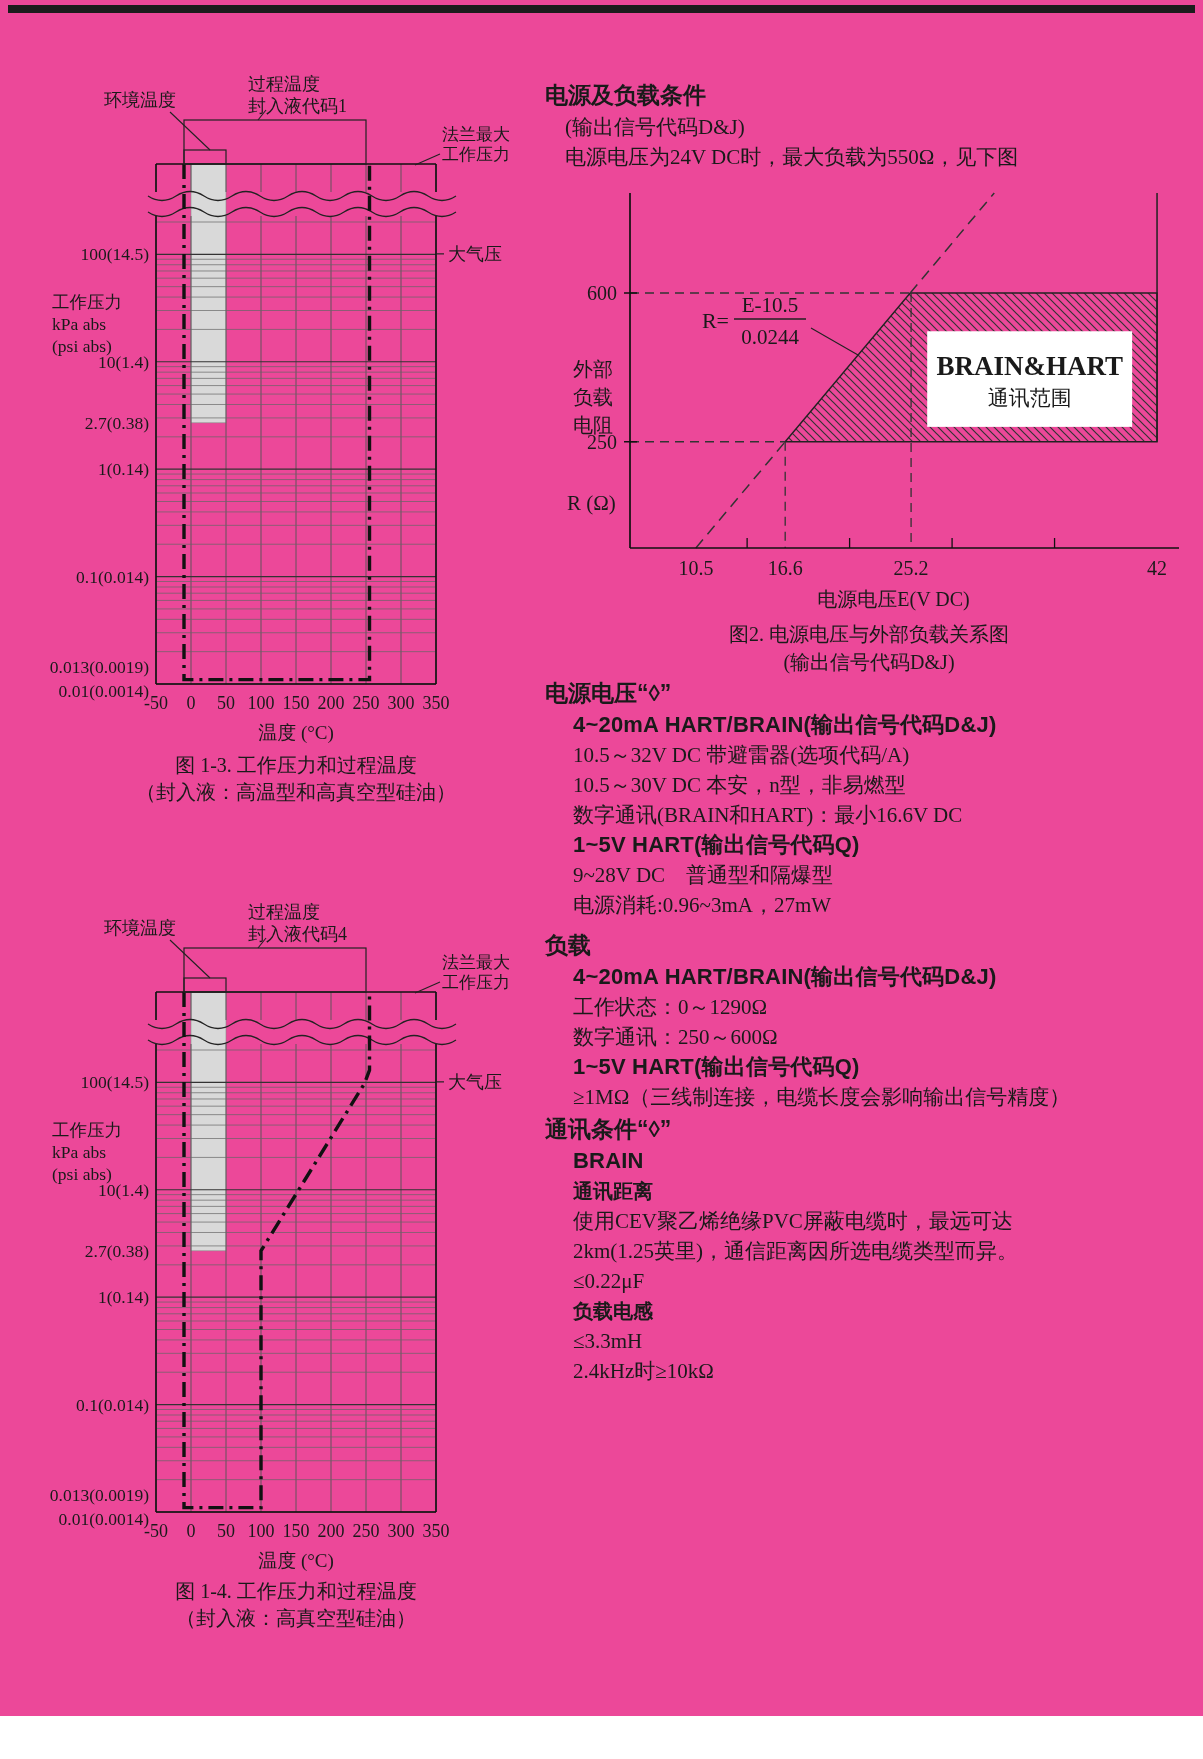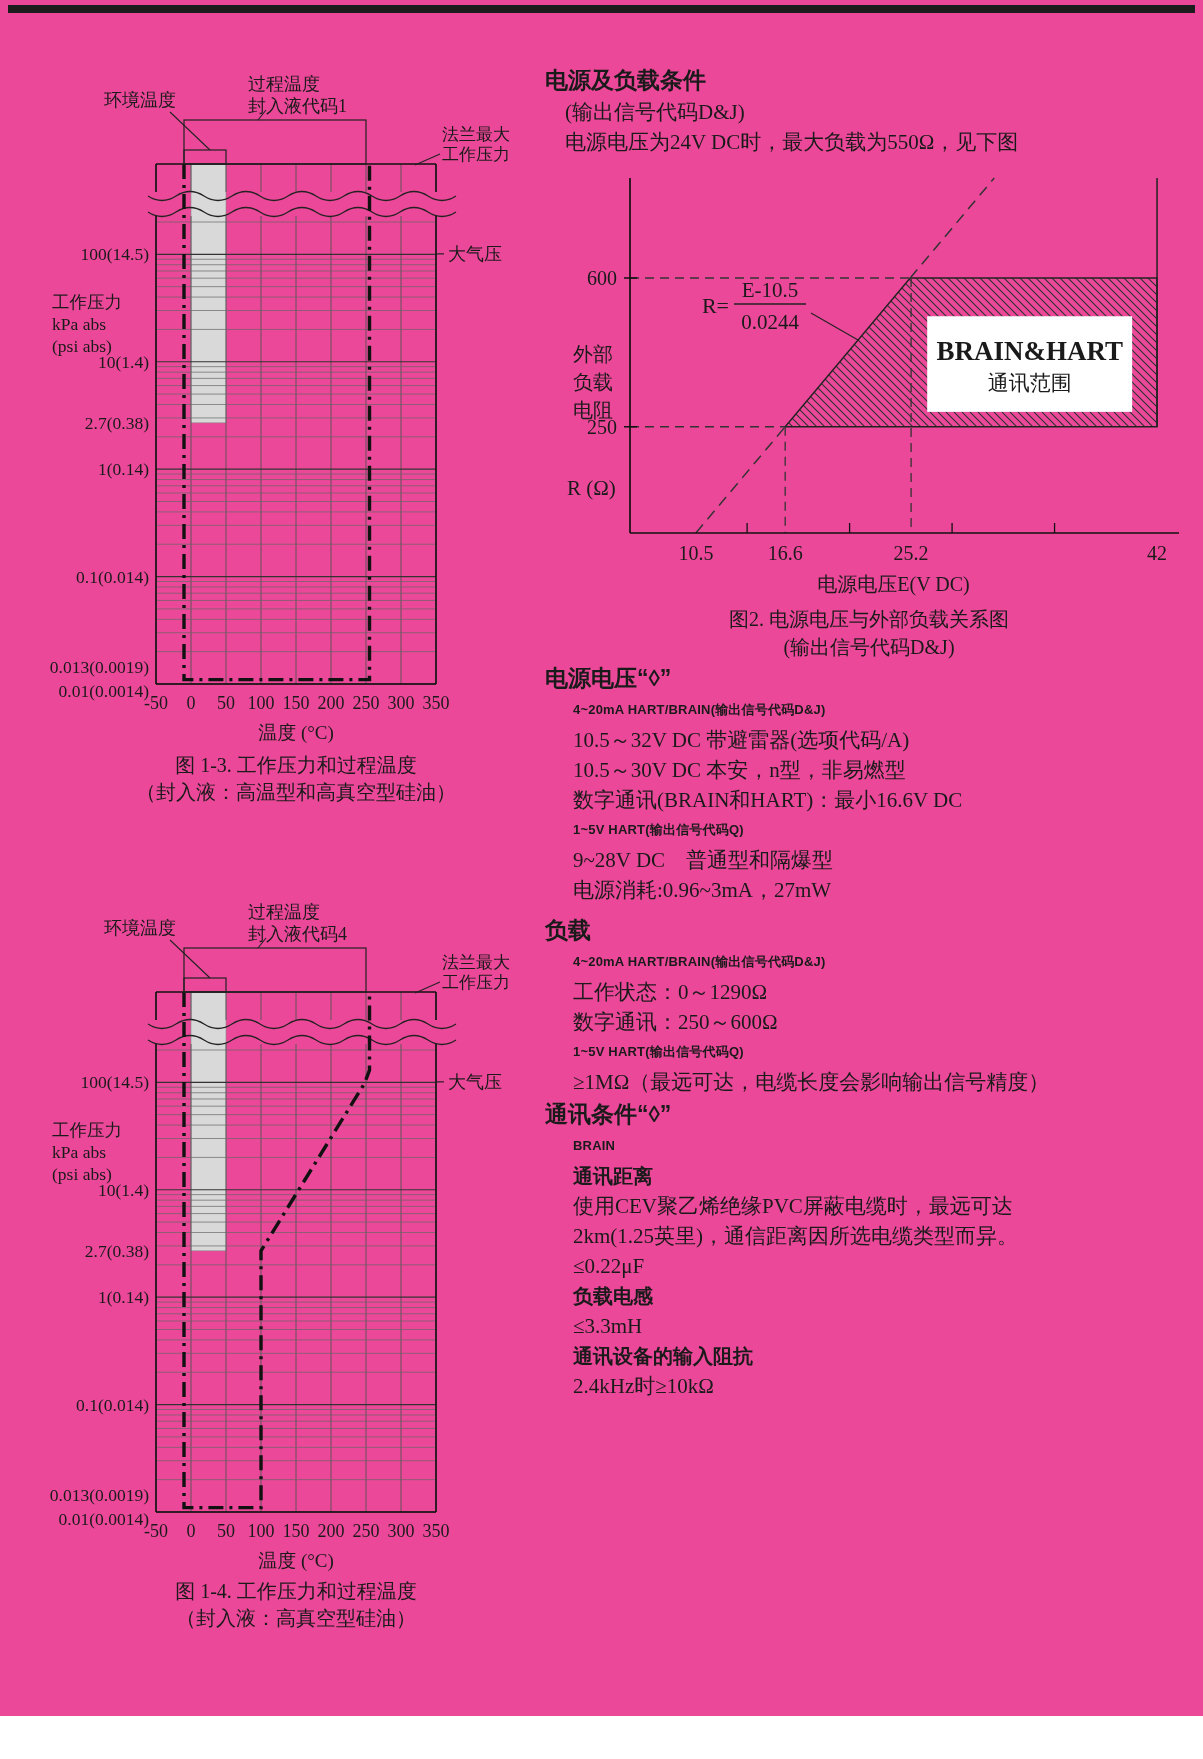--- a/index.html
+++ b/index.html
@@ -2,26 +2,26 @@
 <html><head>
 <meta charset="utf-8">
 <style>
   html,body{margin:0;padding:0;background:#fff;}
   .page{position:relative;width:1203px;height:1716px;background:#ec4899;overflow:hidden;
         font-family:"Liberation Serif",serif;color:#1a1a1a;}
   .bar{position:absolute;left:8px;right:8px;height:8px;background:#1c1c1c;}
   .bar.top{top:5px;} .bar.bottom{top:1744px;}
   .figblock{position:absolute;}
   .lcap{position:absolute;width:500px;text-align:center;font-size:20px;line-height:27px;}
-  .rc{position:absolute;left:545px;top:63px;width:650px;}
+  .rc{position:absolute;left:545px;top:78px;width:650px;}
   .rc .h1{font-family:"Liberation Sans",sans-serif;font-weight:bold;font-size:23px;line-height:34px;white-space:nowrap;}
   .rc .h3{font-family:"Liberation Sans",sans-serif;font-weight:bold;font-size:20px;line-height:30px;padding-left:28px;white-space:nowrap;}
   .rc .body{font-size:21px;line-height:30px;padding-left:28px;white-space:nowrap;}
   .rc .ind{font-size:21px;line-height:30px;padding-left:20px;white-space:nowrap;}
-  .rc .mono{font-family:"Liberation Sans",sans-serif;font-weight:bold;font-size:13px;line-height:30px;padding-left:28px;letter-spacing:.2px;white-space:nowrap;}
+  .rc .mono{font-family:"Liberation Sans",sans-serif;font-weight:bold;font-size:22px;line-height:30px;padding-left:28px;letter-spacing:.2px;white-space:nowrap;}
   .rc .mt26{} .rc .mt8{margin-top:8px;} .rc .mt14{margin-top:0;} .rc .mt6{margin-top:6px;}
   .fig2cap{width:648px;text-align:center;font-size:20px;line-height:28px;}
   svg text{fill:#1a1a1a;font-family:"Liberation Serif",serif;}
 </style>
 </head>
 <body>
 
 <div class="page">
   <div class="bar top"></div>
   <div class="bar bottom"></div>
@@ -295,26 +295,25 @@
     <div class="body">数字通讯(BRAIN和HART)：最小16.6V DC</div>
     <div class="mono">1~5V HART(输出信号代码Q)</div>
     <div class="body">9~28V DC　普通型和隔爆型</div>
     <div class="body">电源消耗:0.96~3mA，27mW</div>
 
     <div class="h1 mt8">负载</div>
     <div class="mono">4~20mA HART/BRAIN(输出信号代码D&amp;J)</div>
     <div class="body">工作状态：0～1290Ω</div>
     <div class="body">数字通讯：250～600Ω</div>
     <div class="mono">1~5V HART(输出信号代码Q)</div>
-    <div class="body">≥1MΩ（最远可达，电缆长度会影响输出信号精度）</div>
+    <div class="body">≥1MΩ（三线制连接，电缆长度会影响输出信号精度）</div>
 
     <div class="h1 mt14">通讯条件“◊”</div>
     <div class="mono">BRAIN</div>
     <div class="h3">通讯距离</div>
     <div class="body">使用CEV聚乙烯绝缘PVC屏蔽电缆时，最远可达</div>
     <div class="body">2km(1.25英里)，通信距离因所选电缆类型而异。</div>
     <div class="body">≤0.22μF</div>
     <div class="h3">负载电感</div>
     <div class="body">≤3.3mH</div>
-    <div class="h3">通讯设备的输入阻抗</div>
     <div class="body">2.4kHz时≥10kΩ</div>
   </div>
 </div>
 
 </body></html>

